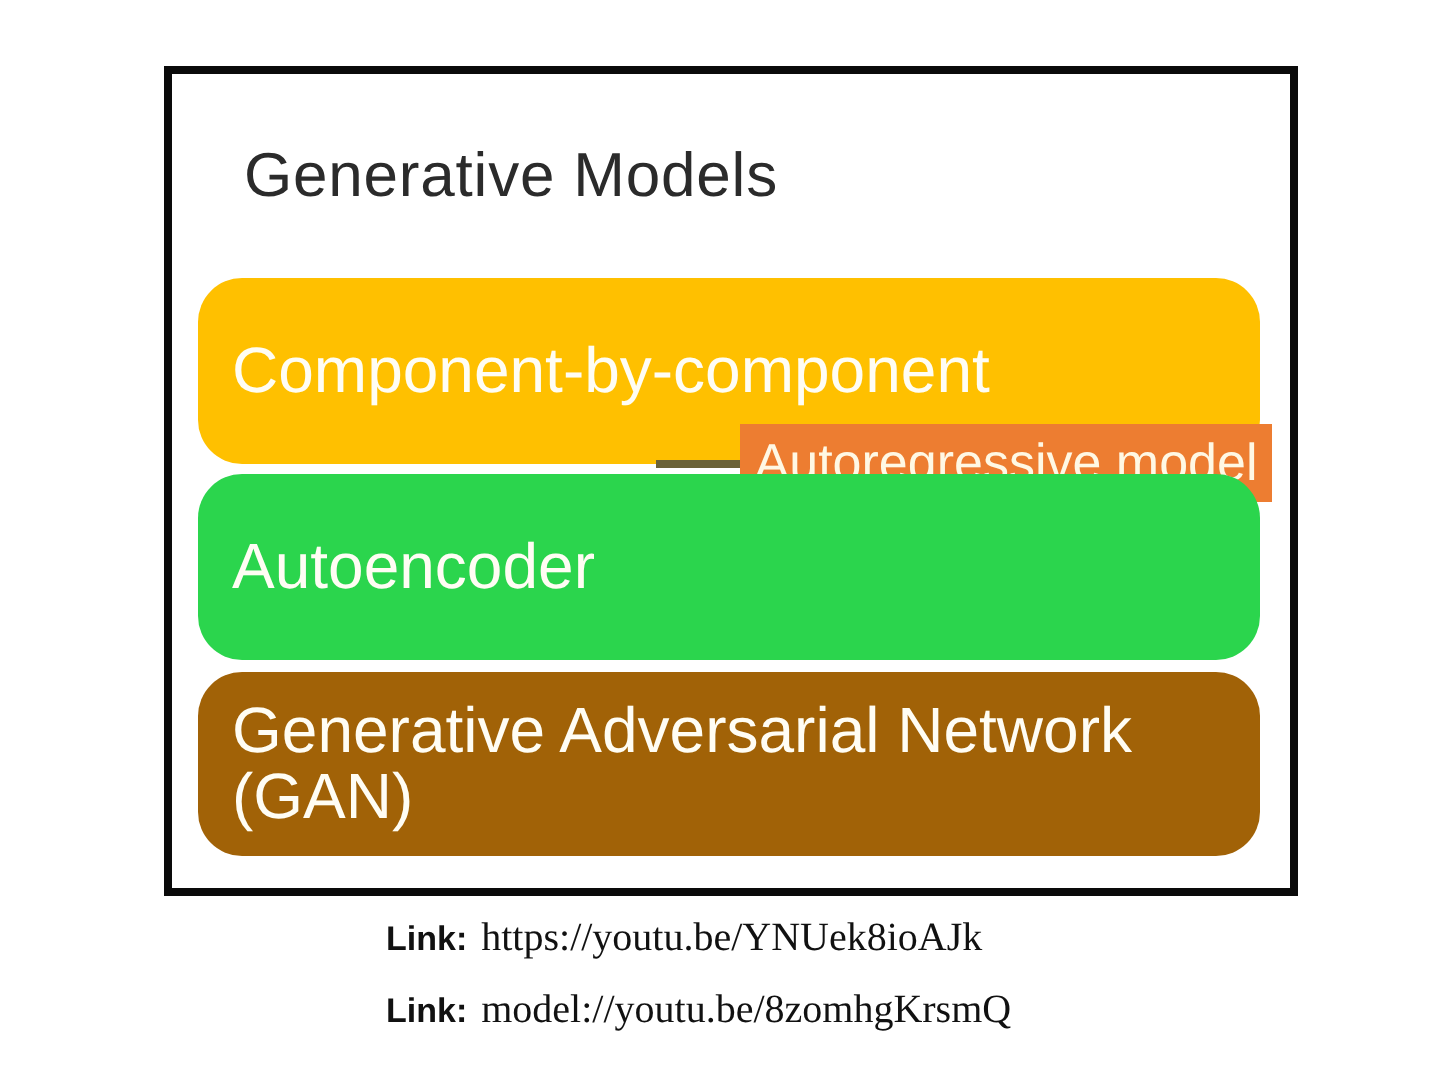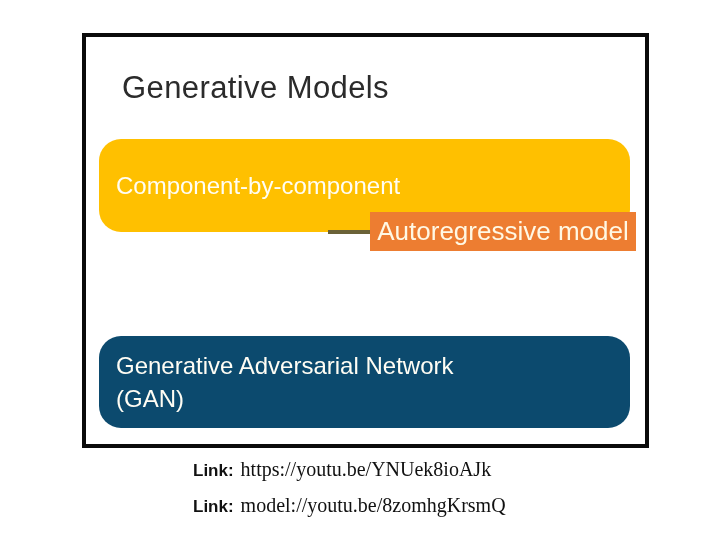--- a/index.html
+++ b/index.html
@@ -36,27 +36,27 @@
     left: 99px;
     width: 531px;
     border-radius: 22px;
     display: flex;
     align-items: center;
     box-sizing: border-box;
     padding-left: 17px;
   }
   .box-label {
     color: #fffdf4;
-    font-size: 24px;
+    font-size: 32px;
     line-height: 33px;
     white-space: pre-line;
   }
   .box-yellow { top: 139px; height: 93px; background: #FFC000; }
   .box-green  { top: 237px; height: 93px; background: #2BD54D; }
-  .box-blue   { top: 336px; height: 92px; background: #0c4a6e; }
+  .box-blue   { top: 336px; height: 92px; background: #a16207; }
   .connector {
     position: absolute;
     left: 328px;
     top: 230px;
     width: 43px;
     height: 4px;
     background: #6B6238;
   }
   .callout {
     position: absolute;
@@ -111,20 +111,23 @@
   <div class="box box-yellow">
     <span class="box-label">Component-by-component</span>
   </div>
 
   <div class="connector"></div>
 
   <div class="callout">
     <span class="callout-label">Autoregressive model</span>
   </div>
 
+  <div class="box box-green">
+    <span class="box-label">Autoencoder</span>
+  </div>
 
   <div class="box box-blue">
     <span class="box-label">Generative Adversarial Network
 (GAN)</span>
   </div>
 
   <div class="links">
     <p class="link-line">
       <span class="link-prefix">Link:</span><span class="link-url">https://youtu.be/YNUek8ioAJk</span>
     </p>

